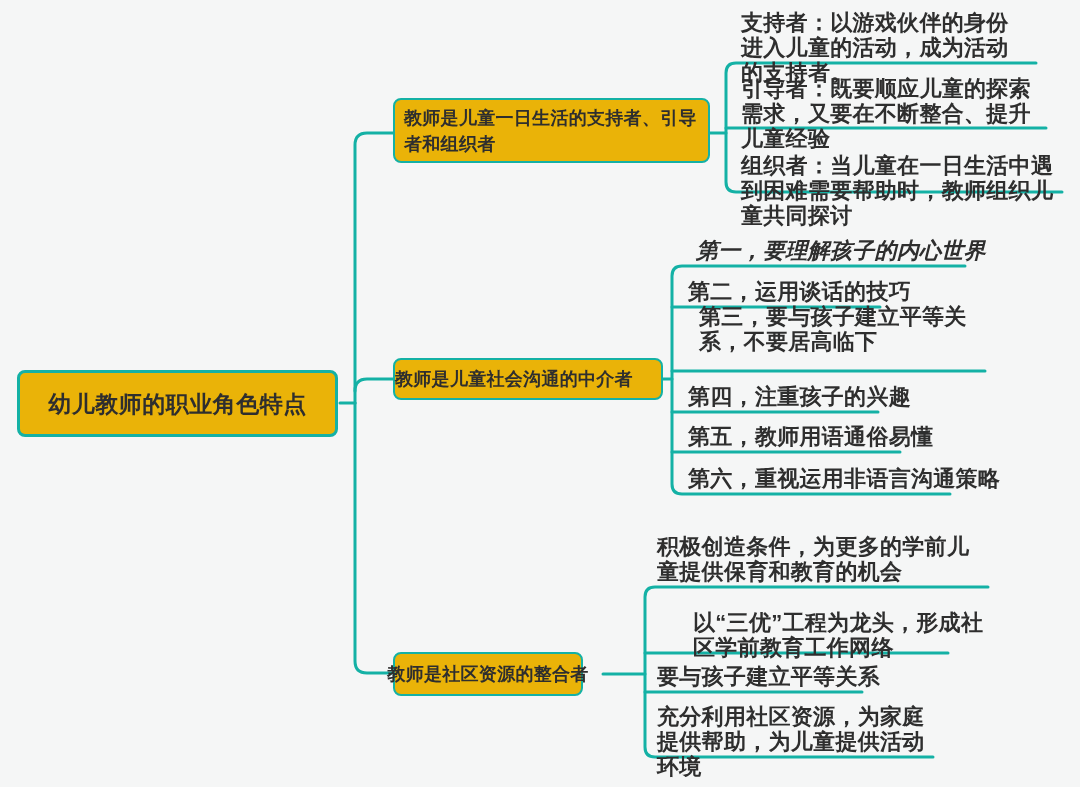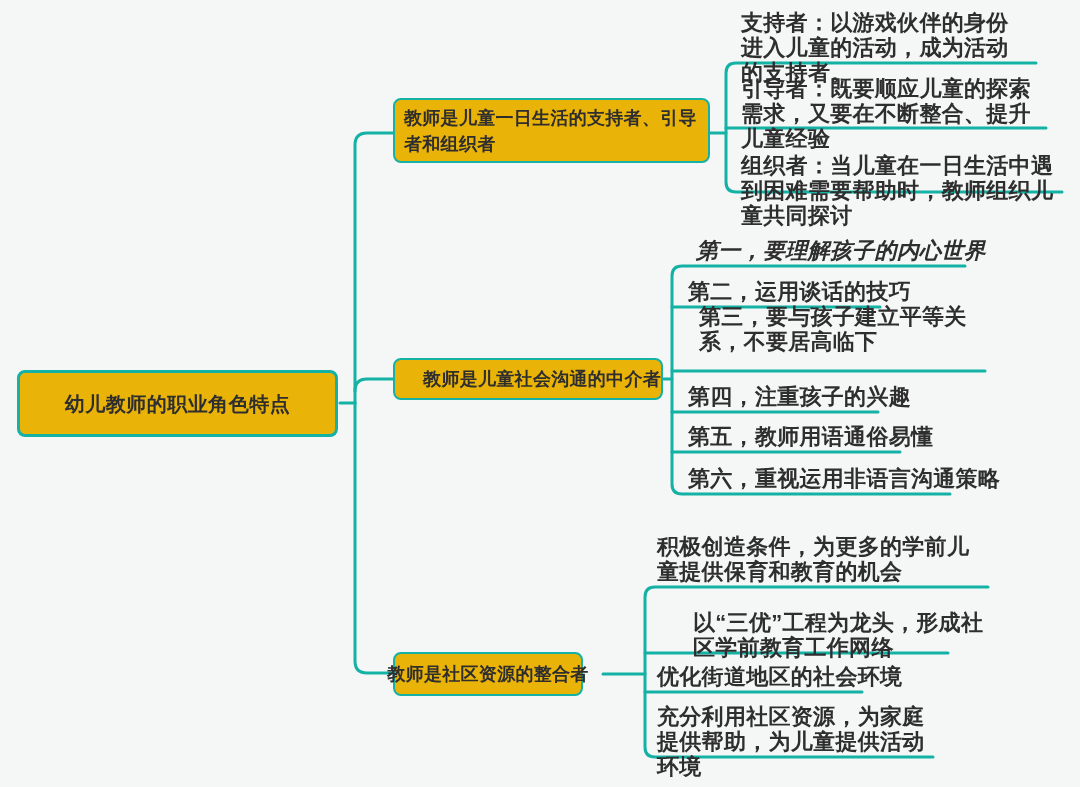--- a/index.html
+++ b/index.html
@@ -27,24 +27,24 @@
     font-weight:700;
     font-size:18px;
     letter-spacing:0.3px;
     line-height:26px;
     display:flex;align-items:center;
   }
   #root-node{
     left:17px;top:370px;width:321px;height:67px;
     border-width:3px;
     justify-content:center;
-    font-size:20px;letter-spacing:0.5px;
+    font-size:23px;letter-spacing:0.5px;
   }
   #branch-node-1{left:393px;top:98px;width:317px;height:65px;padding:0 9px;align-items:center;}
-  #branch-node-2{left:393px;top:358px;width:270px;height:42px;justify-content:flex-end;white-space:nowrap;}
+  #branch-node-2{left:393px;top:358px;width:270px;height:42px;justify-content:flex-start;white-space:nowrap;}
   #branch-node-3{left:393px;top:652px;width:190px;height:44px;justify-content:center;white-space:nowrap;}
   .leaf{
     position:absolute;
     color:var(--text);
     font-weight:700;
     font-size:22px;
     letter-spacing:0.3px;
     line-height:25px;
   }
   .nowrap{white-space:nowrap;}
@@ -114,16 +114,16 @@
 
   <div class="leaf nowrap" id="leaf-2-1">第一，要理解孩子的内心世界</div>
   <div class="leaf nowrap" id="leaf-2-2">第二，运用谈话的技巧</div>
   <div class="leaf" id="leaf-2-3">第三，要与孩子建立平等关系，不要居高临下</div>
   <div class="leaf nowrap" id="leaf-2-4">第四，注重孩子的兴趣</div>
   <div class="leaf nowrap" id="leaf-2-5">第五，教师用语通俗易懂</div>
   <div class="leaf nowrap" id="leaf-2-6">第六，重视运用非语言沟通策略</div>
 
   <div class="leaf" id="leaf-3-1">积极创造条件，为更多的学前儿童提供保育和教育的机会</div>
   <div class="leaf" id="leaf-3-2">以“三优”工程为龙头，形成社区学前教育工作网络</div>
-  <div class="leaf nowrap" id="leaf-3-3">优化街道地区的社会环境</div>
+  <div class="leaf nowrap" id="leaf-3-3">要与孩子建立平等关系</div>
   <div class="leaf" id="leaf-3-4">充分利用社区资源，为家庭提供帮助，为儿童提供活动环境</div>
 
 </div>
 
 </body></html>

